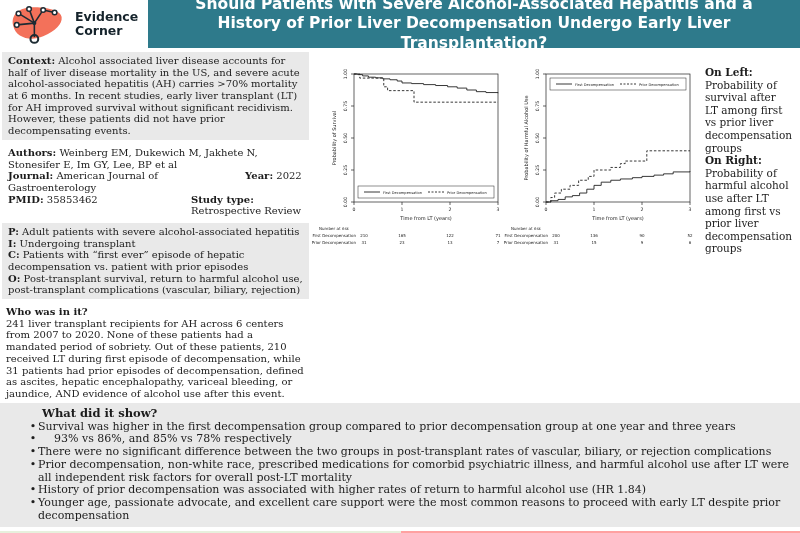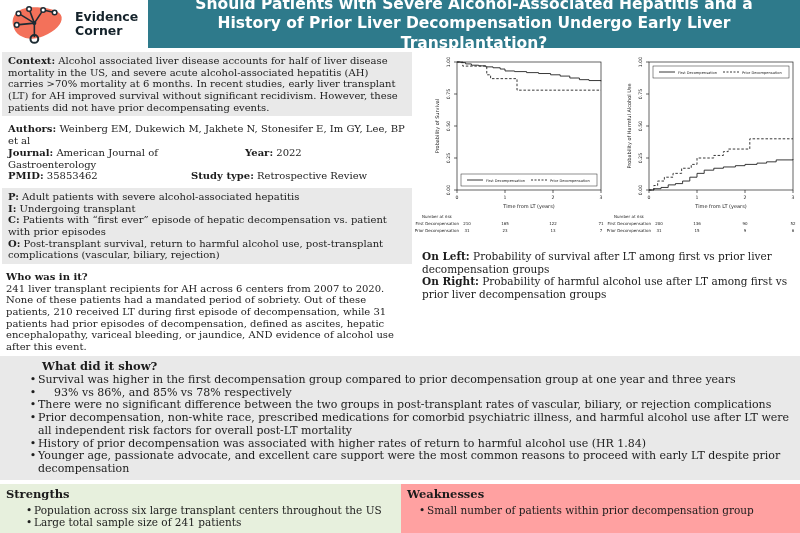--- a/index.html
+++ b/index.html
@@ -28,21 +28,21 @@
   .article{padding:1px 6px 0 6px}
   .article p{margin:0}
   .split{display:grid}
   .split-journal{grid-template-columns:237px auto}
   .split-pmid{grid-template-columns:183px auto}
   .pico-item{margin:0}
   .who{padding:0 4px}
   .who h3{font-size:10px;margin:1px 0 0 0}
   .who p{margin:0}
 
-  .right-col{flex:1;display:flex;flex-direction:column;padding-top:4px}
+  .right-col{flex:1;display:flex;padding-top:16px}
   .charts{display:flex;justify-content:space-between;padding:0 1px}
   figure{margin:0}
   svg.chart{width:192px;height:196px;display:block}
   .captions{font-size:10.5px;line-height:1.2;padding:2px 8px 0 8px}
   .captions p{margin:0}
 
   
   .findings{background:var(--gray);margin:3px 0 0 0;padding:2px 2px 4px 10px;flex:none}
   .findings h3{font-size:11.5px;margin:1px 0 1px 32px}
   .bullet{display:flex;font-size:11px;line-height:1.16}

